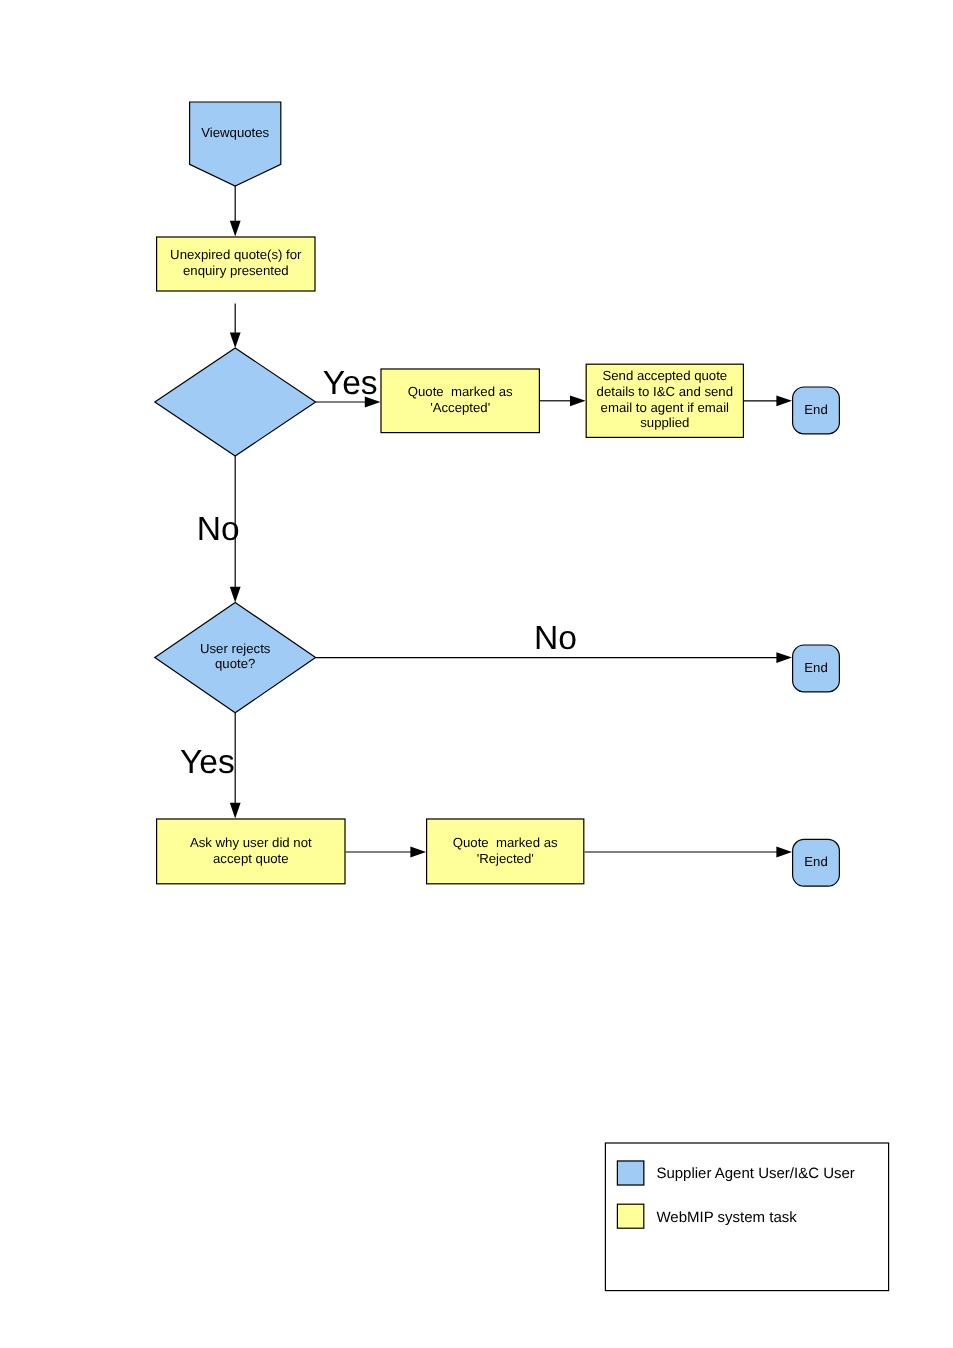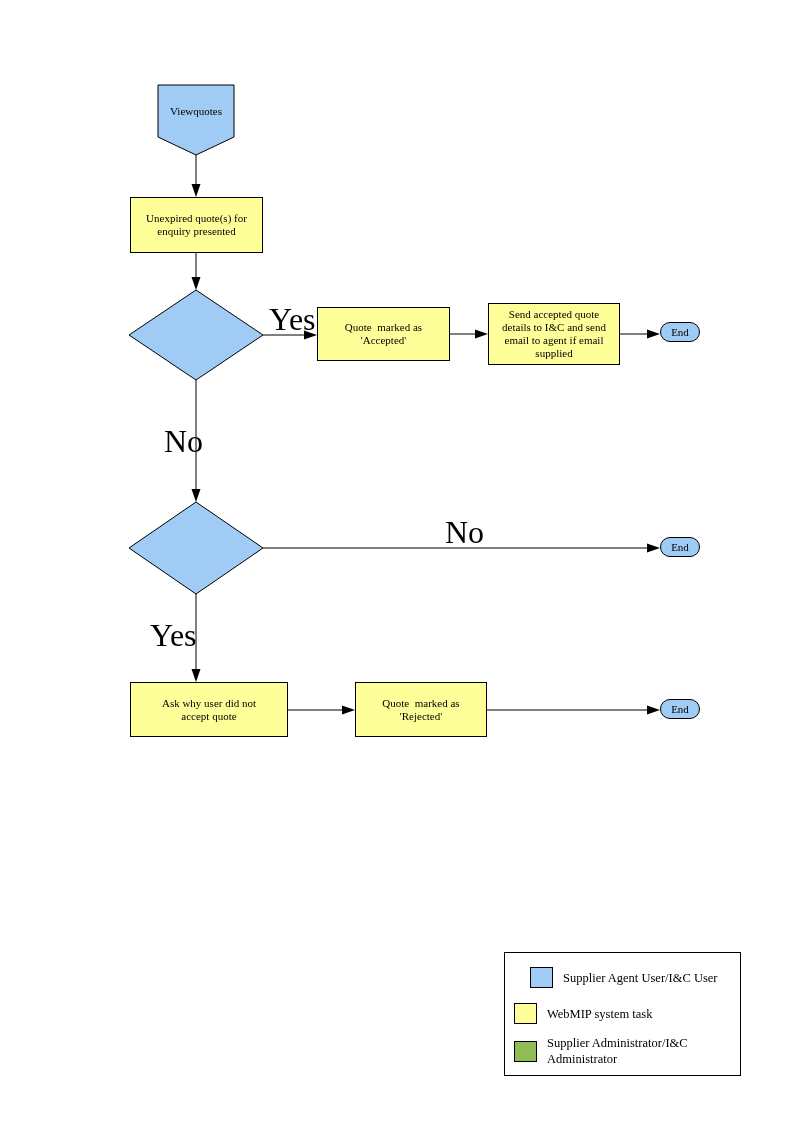--- a/index.html
+++ b/index.html
@@ -1,21 +1,21 @@
 <!DOCTYPE html>
 <html><head>
 <meta charset="utf-8">
 <style>
   html, body { margin: 0; padding: 0; background: #fff; }
   .page {
     position: relative;
     width: 794px;
     height: 1123px;
     background: #ffffff;
-    font-family: Liberation Serif, serif;
+    font-family: Liberation Sans, sans-serif;
     color: #000;
     overflow: hidden;
   }
   svg.layer { position: absolute; left: 0; top: 0; }
   .blue-shape { fill: #A0CBF4; stroke: #000; stroke-width: 1; }
   .conn { stroke: #000; stroke-width: 1; }
   .ah { fill: #000; stroke: none; }
 
   .overlay-label {
     position: absolute;
@@ -37,53 +37,53 @@
     justify-content: center;
     text-align: center;
     white-space: pre-wrap;
     font-size: 11px;
     line-height: 13px;
     padding: 2px;
   }
   .end-node {
     position: absolute;
     width: 40px;
-    height: 20px;
+    height: 40px;
     background: #A0CBF4;
     border: 1px solid #000;
     border-radius: 10px;
     box-sizing: border-box;
     display: flex;
     align-items: center;
     justify-content: center;
     font-size: 11px;
   }
   .branch-label {
     position: absolute;
-    font-size: 32px;
+    font-size: 28px;
     line-height: 26px;
     white-space: nowrap;
   }
   .legend {
     position: absolute;
     left: 504px;
     top: 952px;
     width: 237px;
     height: 124px;
     border: 1px solid #000;
     box-sizing: border-box;
   }
   .legend-row {
     position: absolute;
     left: 9px;
     right: 4px;
     display: flex;
     align-items: center;
   }
-  .legend-row.r1 { top: 14px; margin-left: 16px; }
+  .legend-row.r1 { top: 14px; }
   .legend-row.r2 { top: 50px; align-items: center; }
   .legend-row.r3 { top: 82px; }
   .legend-swatch {
     width: 23px;
     height: 21px;
     border: 1px solid #000;
     box-sizing: border-box;
     margin-right: 10px;
     flex: none;
   }
@@ -135,57 +135,54 @@
 
     <line class="conn" x1="263" y1="710" x2="343" y2="710"></line>
     <polygon class="ah" points="355,710 342,705.5 342,714.5"></polygon>
 
     <line class="conn" x1="487" y1="710" x2="648" y2="710"></line>
     <polygon class="ah" points="660,710 647,705.5 647,714.5"></polygon>
   </svg>
 
   <div class="overlay-label" style="left:158px; top:85px; width:76px; height:52px;">Viewquotes</div>
 
-  <div class="task-box" style="left:130px; top:197px; width:133px; height:56px;">Unexpired quote(s) for
+  <div class="task-box" style="left:130px; top:197px; width:133px; height:46px;">Unexpired quote(s) for
 enquiry presented</div>
 
 
   <div class="branch-label" style="left:269px; top:306px;">Yes</div>
   <div class="branch-label" style="left:164px; top:428px;">No</div>
   <div class="branch-label" style="left:445px; top:519px;">No</div>
   <div class="branch-label" style="left:150px; top:622px;">Yes</div>
 
   <div class="task-box" style="left:317px; top:307px; width:133px; height:54px;">Quote  marked as
 'Accepted'</div>
 
   <div class="task-box" style="left:488px; top:303px; width:132px; height:62px;">Send accepted quote
 details to I&amp;C and send
 email to agent if email
 supplied</div>
 
   <div class="end-node" style="left:660px; top:322px;">End</div>
   <div class="end-node" style="left:660px; top:537px;">End</div>
   <div class="end-node" style="left:660px; top:699px;">End</div>
 
+  <div class="overlay-label" style="left:136px; top:515px; width:120px; height:66px;">User rejects
+quote?</div>
 
   <div class="task-box" style="left:130px; top:682px; width:158px; height:55px;">Ask why user did not
 accept quote</div>
 
   <div class="task-box" style="left:355px; top:682px; width:132px; height:55px;">Quote  marked as
 'Rejected'</div>
 
   <div class="legend">
     <div class="legend-row r1">
       <span class="legend-swatch sw-blue"></span>
       <span class="legend-label">Supplier Agent User/I&amp;C User</span>
     </div>
     <div class="legend-row r2">
       <span class="legend-swatch sw-yellow"></span>
       <span class="legend-label">WebMIP system task</span>
     </div>
-    <div class="legend-row r3">
-      <span class="legend-swatch sw-green"></span>
-      <span class="legend-label">Supplier Administrator/I&amp;C
-Administrator</span>
-    </div>
   </div>
 
 </div>
 
 </body></html>

